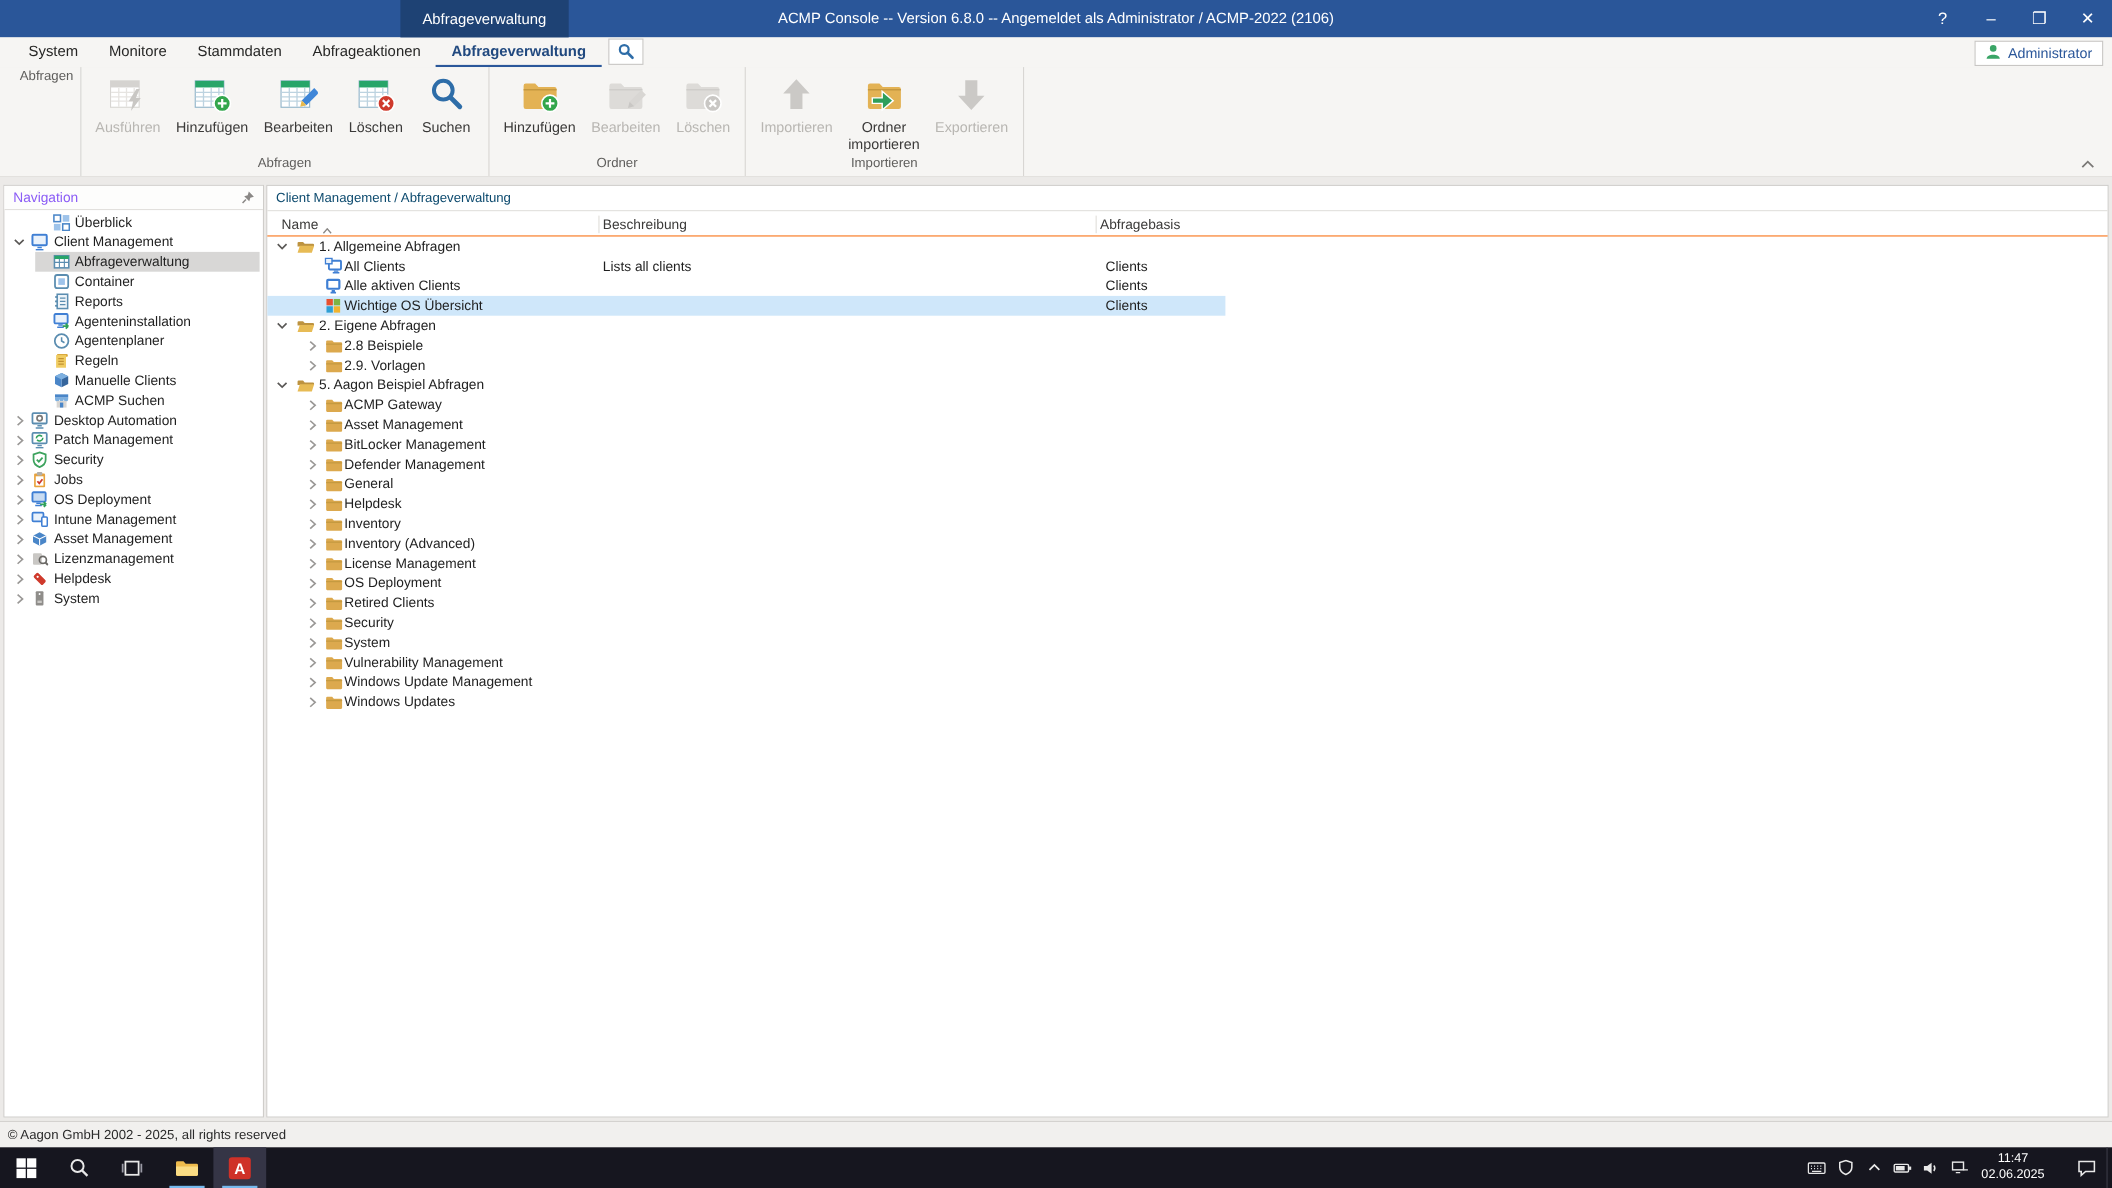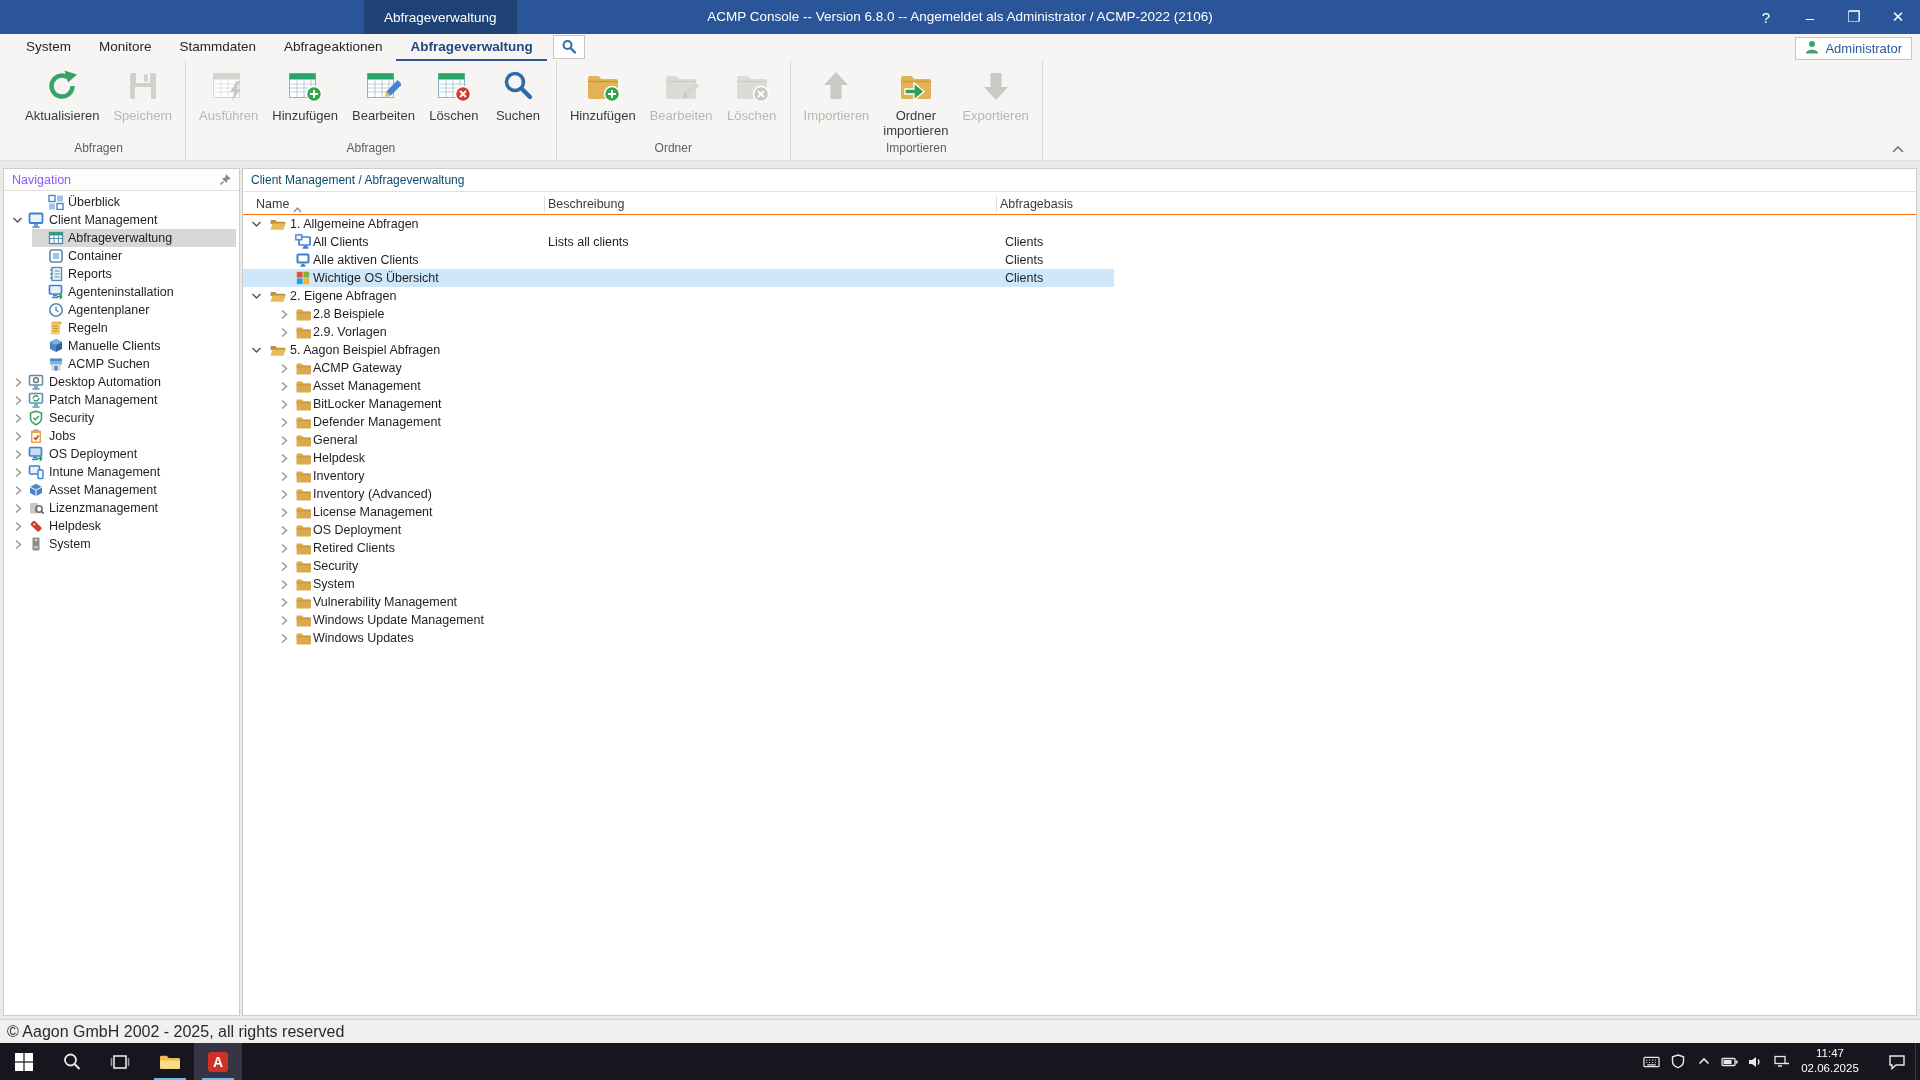--- a/index.html
+++ b/index.html
@@ -50,21 +50,21 @@
   .thead .col { position:absolute; top:0; line-height:20px; font-size:12.5px; color:#3b3a39; }
   .thead .colsep { position:absolute; top:2px; width:1px; height:16px; background:#e0deda; }
   .tbody { position:absolute; left:0; top:46px; width:100%; }
   .trow { position:absolute; left:0; width:100%; height:18px; }
   .trow .hl { position:absolute; left:0; top:0; bottom:0; width:871px; background:#cfe7fa; }
   .trow .chev, .trow .tic { position:absolute; top:2px; z-index:1; }
   .trow span.txt { position:absolute; top:0; line-height:18px; font-size:12.5px; color:#1f1f1f; white-space:nowrap; z-index:1; }
 
   
   .statusbar { position:absolute; left:0; top:1019px; width:1920px; height:24px; background:#f1f0ee; border-top:1px solid #d4d2cf; }
-  .statusbar .st-text { position:absolute; left:7px; top:0; line-height:23px; font-size:16px; color:#2b2b2b; }
+  .statusbar .st-text { position:absolute; left:7px; top:0; line-height:23px; font-size:12px; color:#2b2b2b; }
 
   
   .taskbar { position:absolute; left:0; top:1043px; width:1920px; height:37px; background:#16161f; }
   .tb-btn { position:absolute; top:0; width:48px; height:37px; display:flex; align-items:center; justify-content:center; }
   .tb-btn.running::after { content:""; position:absolute; left:8px; right:8px; bottom:0; height:2px; background:#76b9ed; }
   .tb-btn.active { background:#353546; }
   .tray { position:absolute; right:130px; top:0; height:37px; display:flex; align-items:center; gap:9px; }
   .tray-ic { width:17px; height:17px; display:flex; align-items:center; justify-content:center; }
   .tb-clock { position:absolute; right:52px; top:3px; width:76px; text-align:center; color:#fff; font-size:11.5px; line-height:15px; }
   .tb-action { position:absolute; right:14px; top:0; height:37px; display:flex; align-items:center; }
@@ -104,42 +104,20 @@
     <span id="admin-icon"><svg width="14" height="14" viewBox="0 0 14 14" xmlns="http://www.w3.org/2000/svg">
           <circle cx="7" cy="4" r="3" fill="#3aa566"></circle>
           <path d="M1 13.5 c0 -5 12 -5 12 0 z" fill="#3aa566"></path>
         </svg></span>
     <span>Administrator</span>
   </div>
 </div>
 
 <div class="ribbon" id="ribbon">
   <div class="rgroup">
-    <div class="rgroup-buttons">
-      <div class="rbtn">
-        <span class="ric">
-            <svg width="34" height="34" viewBox="0 0 34 34" xmlns="http://www.w3.org/2000/svg">
-              <path d="M27.5 17a10.5 10.5 0 1 1 -4.2-8.4" fill="none" stroke="#34a566" stroke-width="4.4"></path>
-              <polygon points="19.5,1.5 32,5.5 23,13.5" fill="#34a566"></polygon>
-            </svg>
-          </span>
-        <span class="rlabel">Aktualisieren</span>
-      </div>
-      <div class="rbtn disabled">
-        <span class="ric">
-            <svg width="34" height="34" viewBox="0 0 34 34" xmlns="http://www.w3.org/2000/svg">
-              <rect x="4" y="4" width="26" height="26" rx="2" fill="#d2d0cd"></rect>
-              <rect x="10" y="4" width="14" height="10" fill="#f6f5f3"></rect>
-              <rect x="18" y="5.5" width="4" height="7" fill="#d2d0cd"></rect>
-              <rect x="9" y="18" width="16" height="12" fill="#f6f5f3"></rect>
-            </svg>
-          </span>
-        <span class="rlabel">Speichern</span>
-      </div>
-    </div>
     <div class="rgroup-label">Abfragen</div>
   </div>
   <div class="rgroup">
     <div class="rgroup-buttons">
       <div class="rbtn disabled">
         <span class="ric">
             <svg width="36" height="34" viewBox="0 0 36 34" xmlns="http://www.w3.org/2000/svg">
               <rect x="2.5" y="4.5" width="26" height="24" fill="#fff" stroke="#d8d6d3"></rect>
               <rect x="2.5" y="4.5" width="26" height="6" fill="#d5d3d0"></rect>
   <path d="M3 15h25M3 19h25M3 23h25M10 11v17M17 11v17M24 11v17" stroke="#e6e4e1" stroke-width="1.2"></path>

